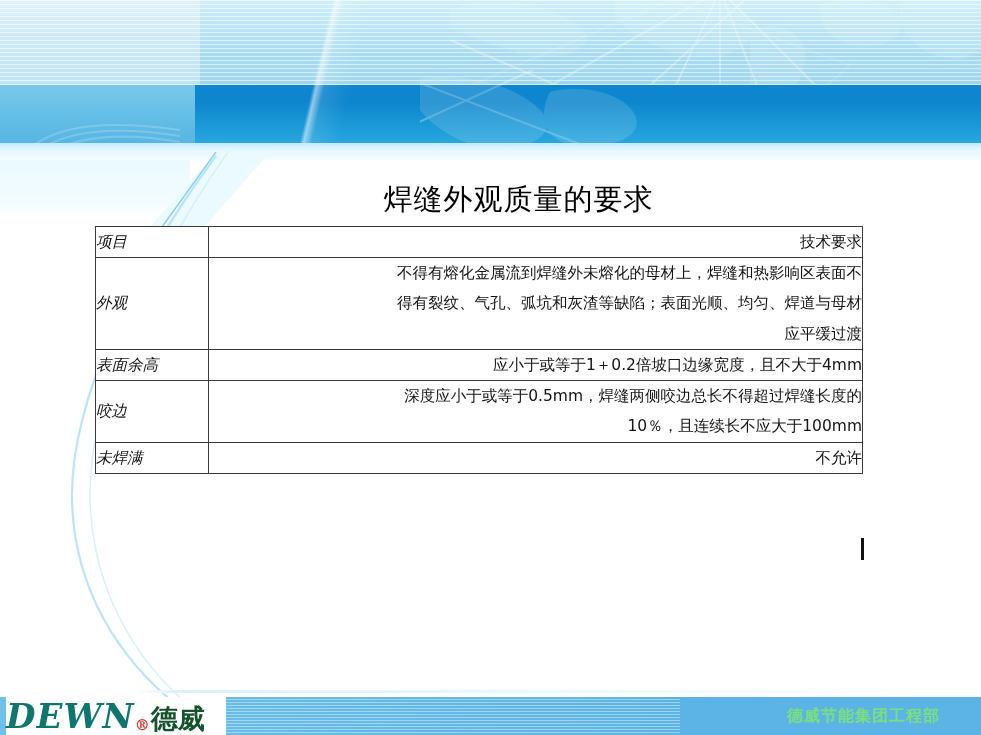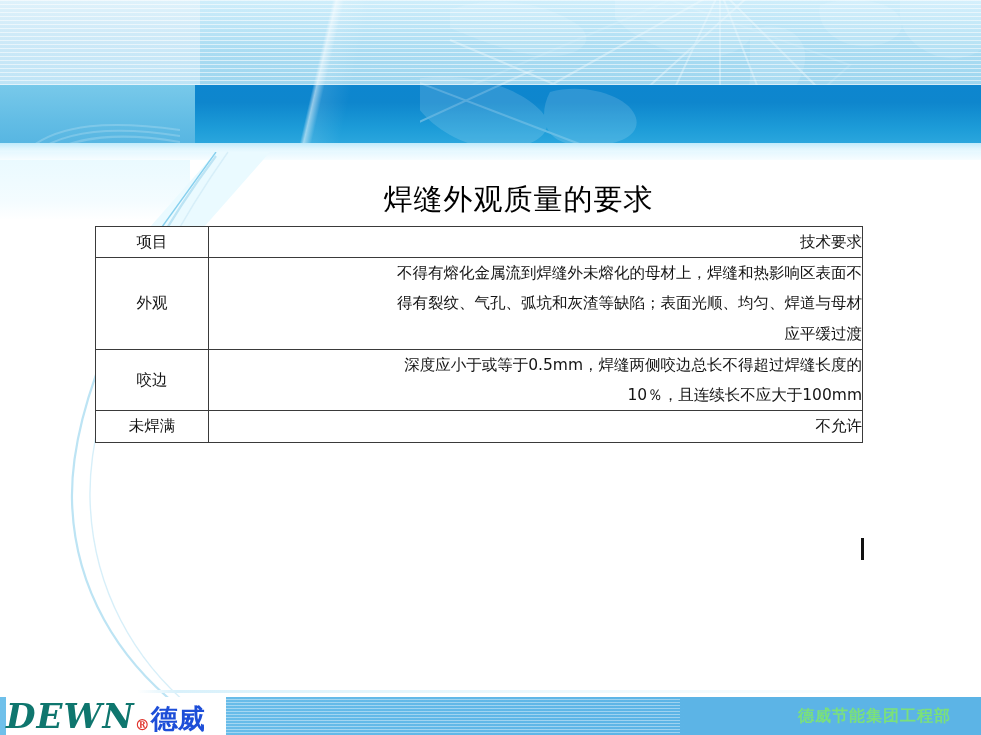--- a/index.html
+++ b/index.html
@@ -87,21 +87,21 @@
     font-family:"DejaVu Sans","Liberation Sans",sans-serif;
   }
   table.spec td{
     border:1.4px solid #3a3a3a;
     vertical-align:middle;
     font-size:15.5px;
     color:#141414;
     line-height:1.95;
     padding:0;
   }
-  td.k{width:112px;text-align:center;padding:6px 2px;}
+  td.k{width:112px;padding:6px 2px;font-style:italic;}
   td.v{padding:6px 10px 6px 10px;text-align:right;}
   .v .ln{display:block;white-space:nowrap;}
 
   
   .tick{position:absolute;left:861px;top:538px;width:3px;height:22px;background:#111;}
 
   
   .footer{position:absolute;left:0;top:697px;width:981px;height:38px;overflow:hidden;}
   .footer-bar{
     position:absolute;left:0;top:0;width:981px;height:38px;
@@ -125,21 +125,21 @@
     letter-spacing:1px;line-height:1;
     white-space:nowrap;
   }
   .logo-reg{font-size:15px;vertical-align:-2px;font-style:normal;}
   .logo-cn{
     font-family:"DejaVu Sans","Liberation Sans",sans-serif;
     font-style:normal;font-weight:bold;font-size:27px;color:#e0322a;
     letter-spacing:0px;
   }
   .footer-right{
-    position:absolute;right:30px;top:9px;
+    position:absolute;right:41px;top:9px;
     font-family:"DejaVu Sans","Liberation Sans",sans-serif;
     font-weight:bold;font-size:16px;color:#7be07b;
     letter-spacing:1px;white-space:nowrap;
   }
   .footer-topline{
     position:absolute;left:0;top:690px;width:981px;height:3px;
     background:linear-gradient(90deg,#ffffff 0%,#ffffff 14%,#d9f1fb 18%,#ffffff 100%);
   }
 </style>
 </head>
@@ -226,20 +226,26 @@
           </tr>
           <tr>
             <td class="k">外观</td>
             <td class="v">
               <span class="ln">不得有熔化金属流到焊缝外未熔化的母材上，焊缝和热影响区表面不</span>
               <span class="ln">得有裂纹、气孔、弧坑和灰渣等缺陷；表面光顺、均匀、焊道与母材</span>
               <span class="ln">应平缓过渡</span>
             </td>
           </tr>
           <tr>
+            <td class="k">表面余高</td>
+            <td class="v">
+              <span class="ln">应小于或等于1＋0.2倍坡口边缘宽度，且不大于4mm</span>
+            </td>
+          </tr>
+          <tr>
             <td class="k">咬边</td>
             <td class="v">
               <span class="ln">深度应小于或等于0.5mm，焊缝两侧咬边总长不得超过焊缝长度的</span>
               <span class="ln">10％，且连续长不应大于100mm</span>
             </td>
           </tr>
           <tr>
             <td class="k">未焊满</td>
             <td class="v">
               <span class="ln">不允许</span>
@@ -248,18 +254,18 @@
         </tbody>
     </table>
   </div>
   <div class="tick"></div>
 
   <div class="footer-topline"></div>
   <div class="footer">
     <div class="footer-bar"></div>
     <div class="footer-lines"></div>
     <div class="logo">
-      <span class="logo-text"><span style="color: #0f766e;">DEWN</span><span class="logo-reg" style="color: rgb(224, 50, 42);">®</span><span class="logo-cn" style="color: #1d4ed8;">德威</span></span>
+      <span class="logo-text"><span style="color: #0f766e;">DEWN</span><span class="logo-reg" style="color: rgb(224, 50, 42);">®</span><span class="logo-cn" style="color: #14532d;">德威</span></span>
     </div>
     <div class="footer-right" style="color: rgb(123, 224, 123);">德威节能集团工程部</div>
   </div>
 
 </div>
 
 </body></html>

